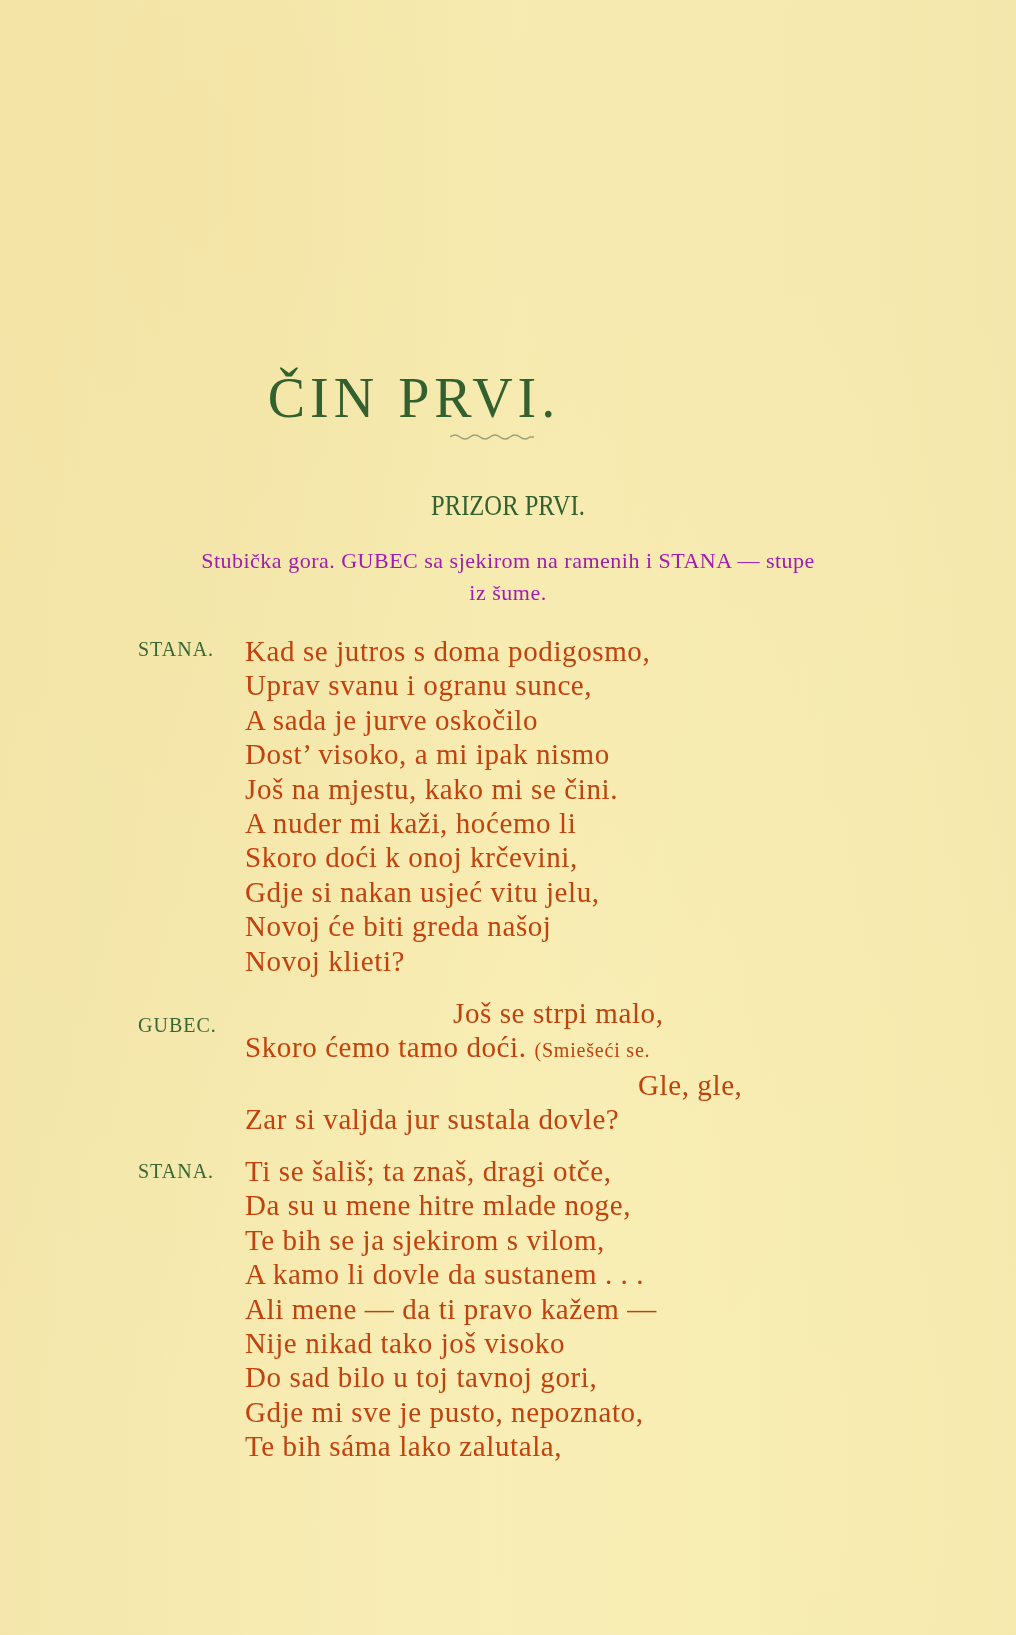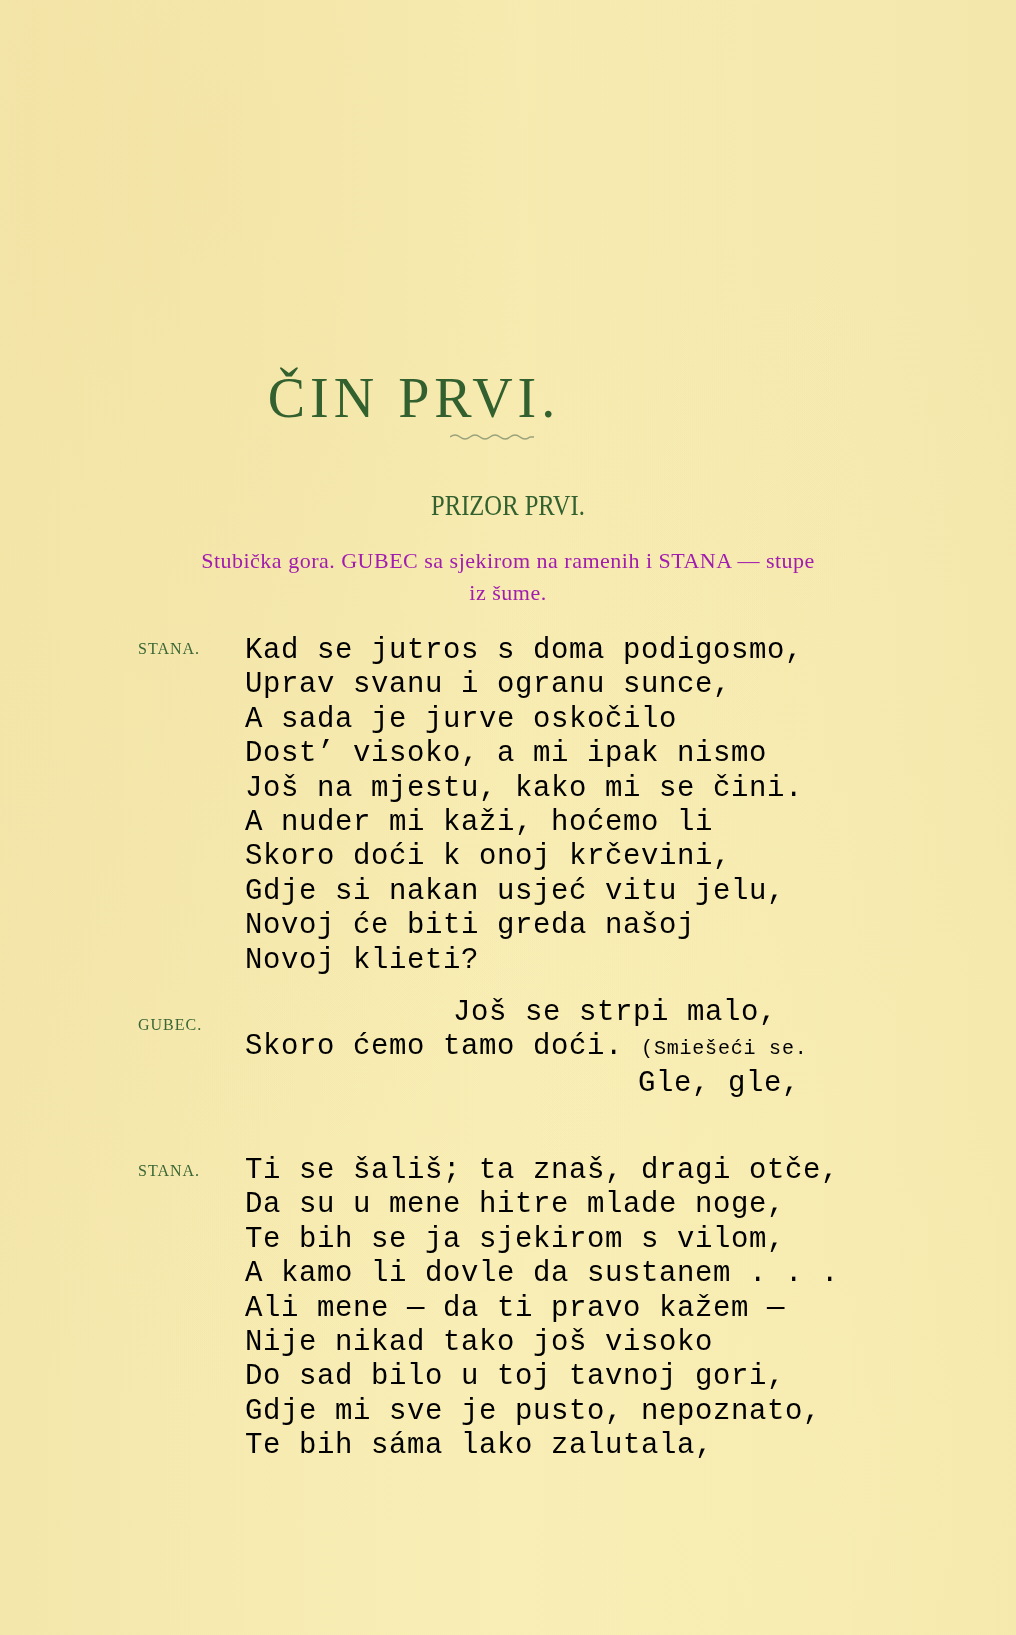--- a/index.html
+++ b/index.html
@@ -66,39 +66,38 @@
     }
     .stage-dir .l2 { display: block; text-align: center; }
     .speech {
       position: absolute;
       left: 0;
       width: 1016px;
     }
     .speaker {
       position: absolute;
       left: 138px;
-      font-size: 16px;
+      font-size: 20px;
       letter-spacing: 1px;
       color: #3a6635;
       line-height: 34px;
       text-align: right;
     }
     .lines {
       position: absolute;
       left: 245px;
       width: 560px;
     }
     .line {
       display: block;
       font-size: 29px;
       line-height: 34.4px;
       white-space: nowrap;
-      color: #000000;
+      color: #c2410c;
       letter-spacing: 0.6px;
-      font-family: Liberation Mono, monospace;
     }
     .line.indent-far { padding-left: 208px; }
     .line.indent-gle { padding-left: 393px; }
     .aside {
       font-size: 20px;
       letter-spacing: 0.8px;
     }
   </style>
 </head>
 <body>
@@ -133,20 +132,21 @@
       <span class="line">Novoj klieti?</span>
     </div>
   </div>
 
   <div class="speech" style="top:996px;">
     <span class="speaker" style="top:0px;margin-top:12px;">GUBEC.</span>
     <div class="lines">
       <span class="line indent-far">Još se strpi malo,</span>
       <span class="line"><span>Skoro ćemo tamo doći.</span> <span class="aside">(Smiešeći se.</span></span>
       <span class="line indent-gle">Gle, gle,</span>
+      <span class="line">Zar si valjda jur sustala dovle?</span>
     </div>
   </div>
 
   <div class="speech" style="top:1154px;">
     <span class="speaker" style="top:0px;">STANA.</span>
     <div class="lines">
       <span class="line">Ti se šališ; ta znaš, dragi otče,</span>
       <span class="line">Da su u mene hitre mlade noge,</span>
       <span class="line">Te bih se ja sjekirom s vilom,</span>
       <span class="line">A kamo li dovle da sustanem . . .</span>

